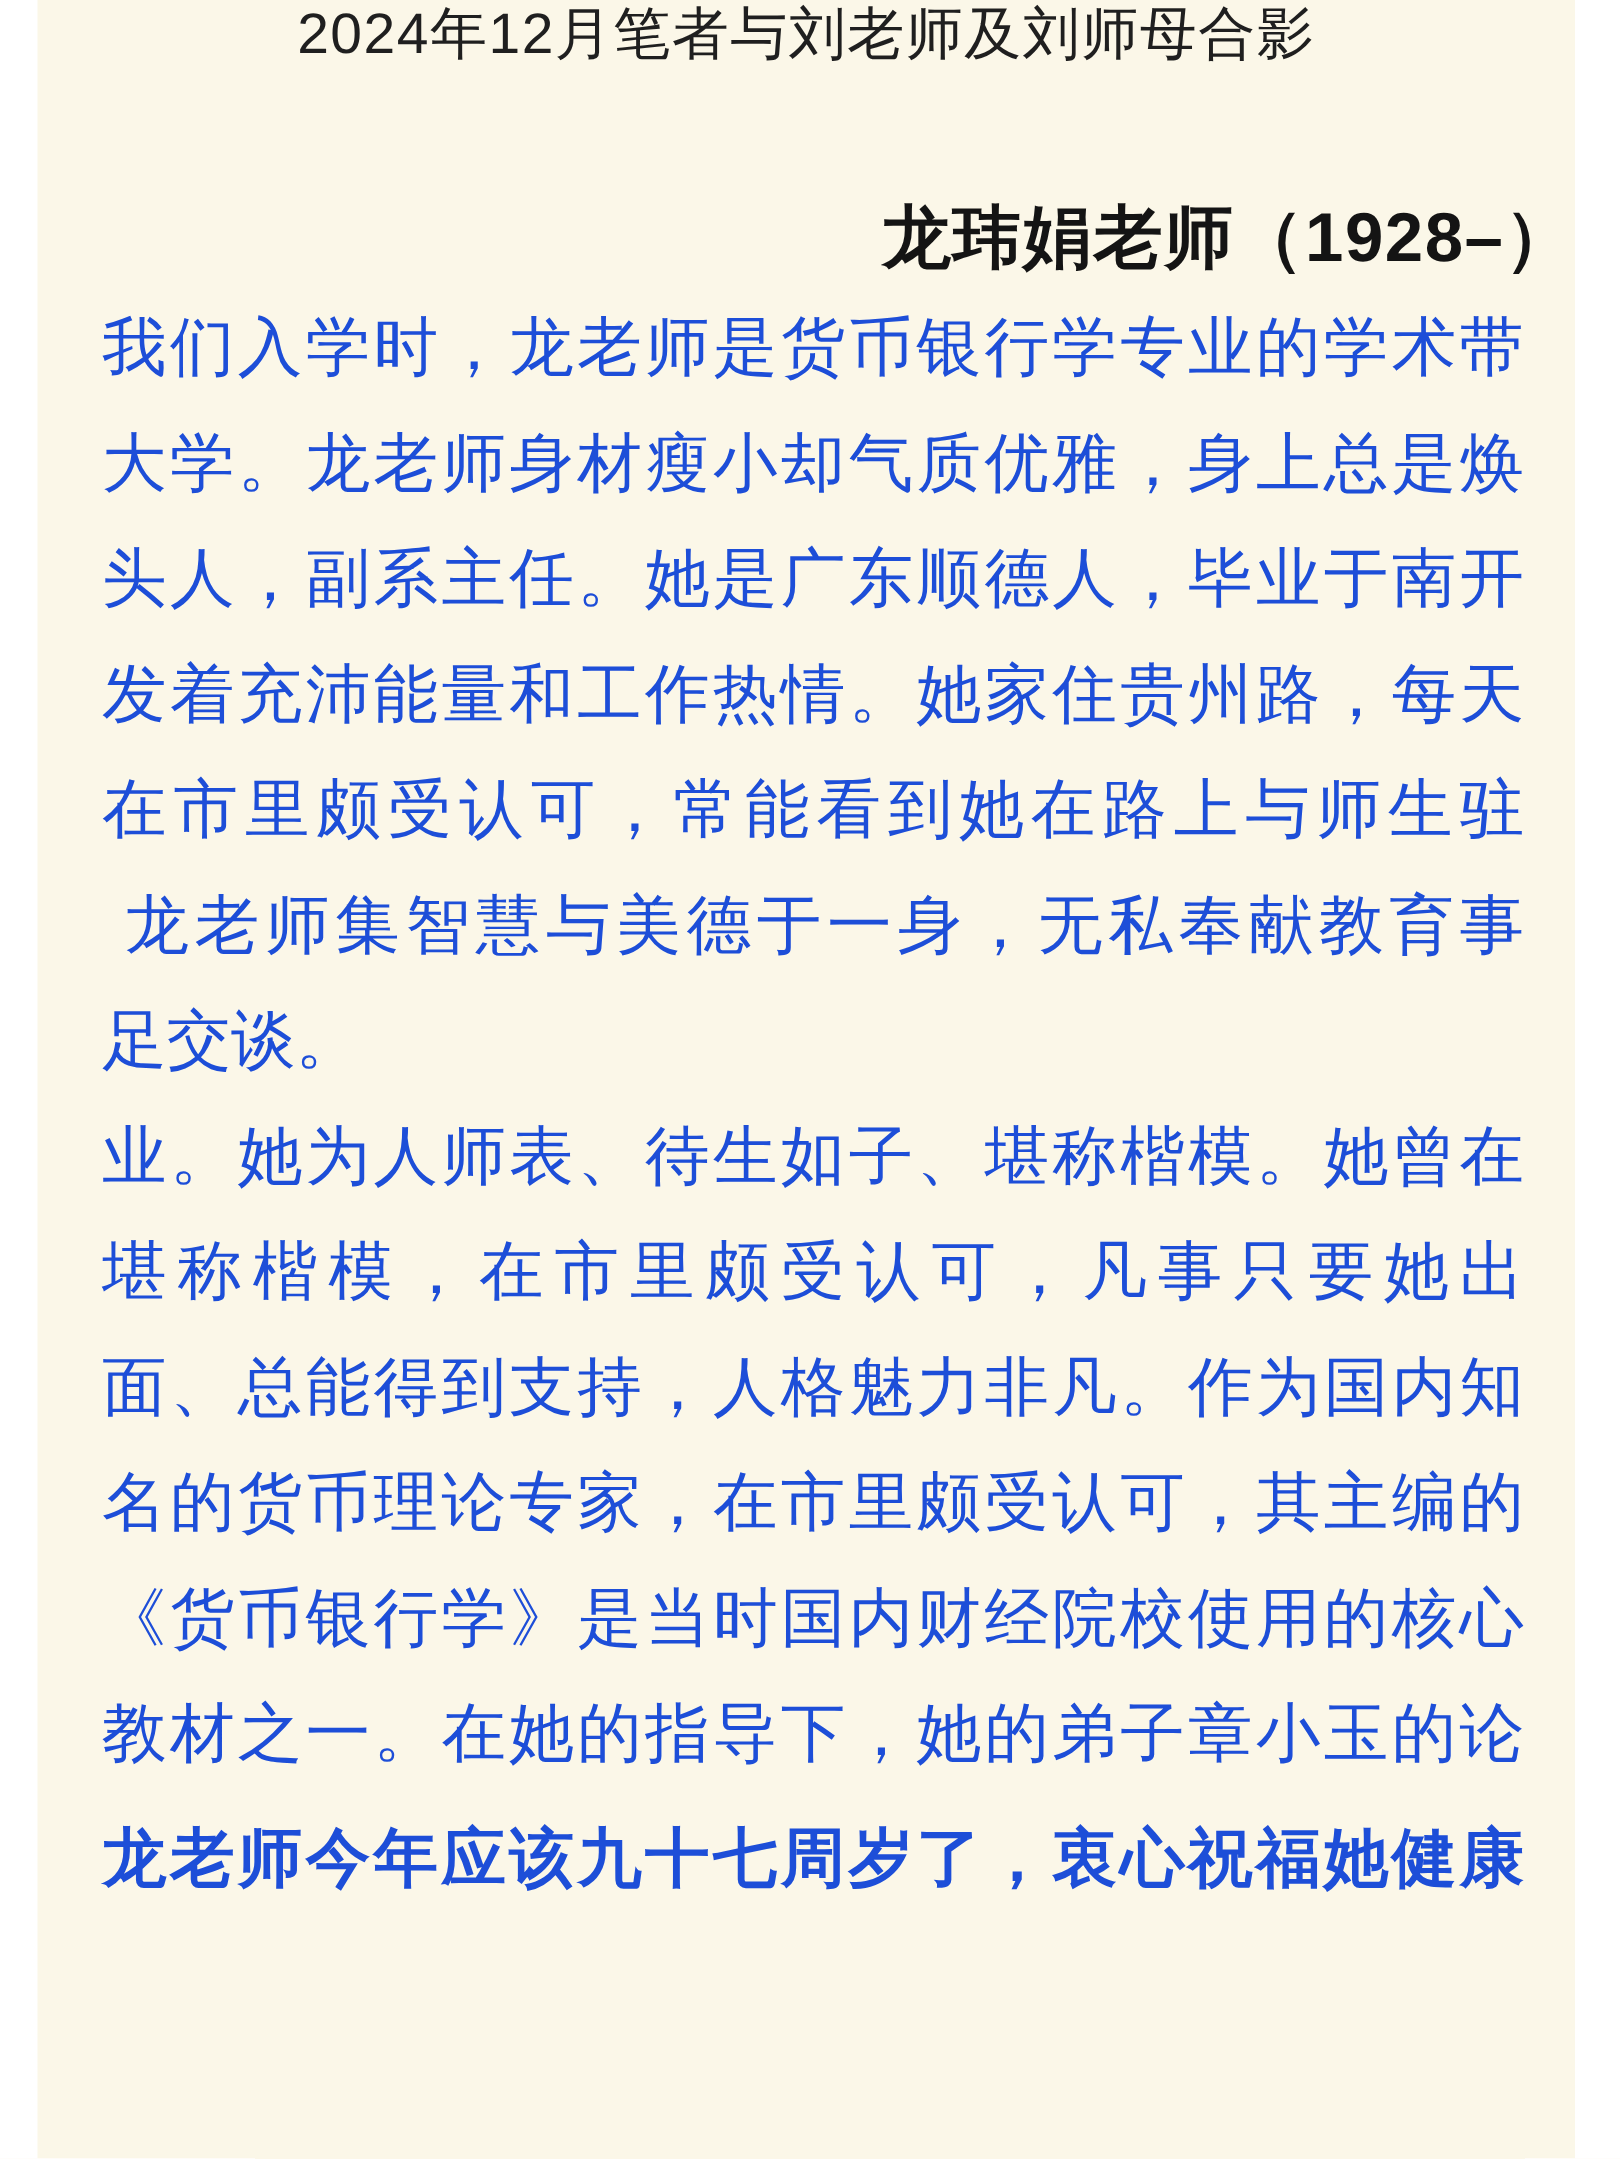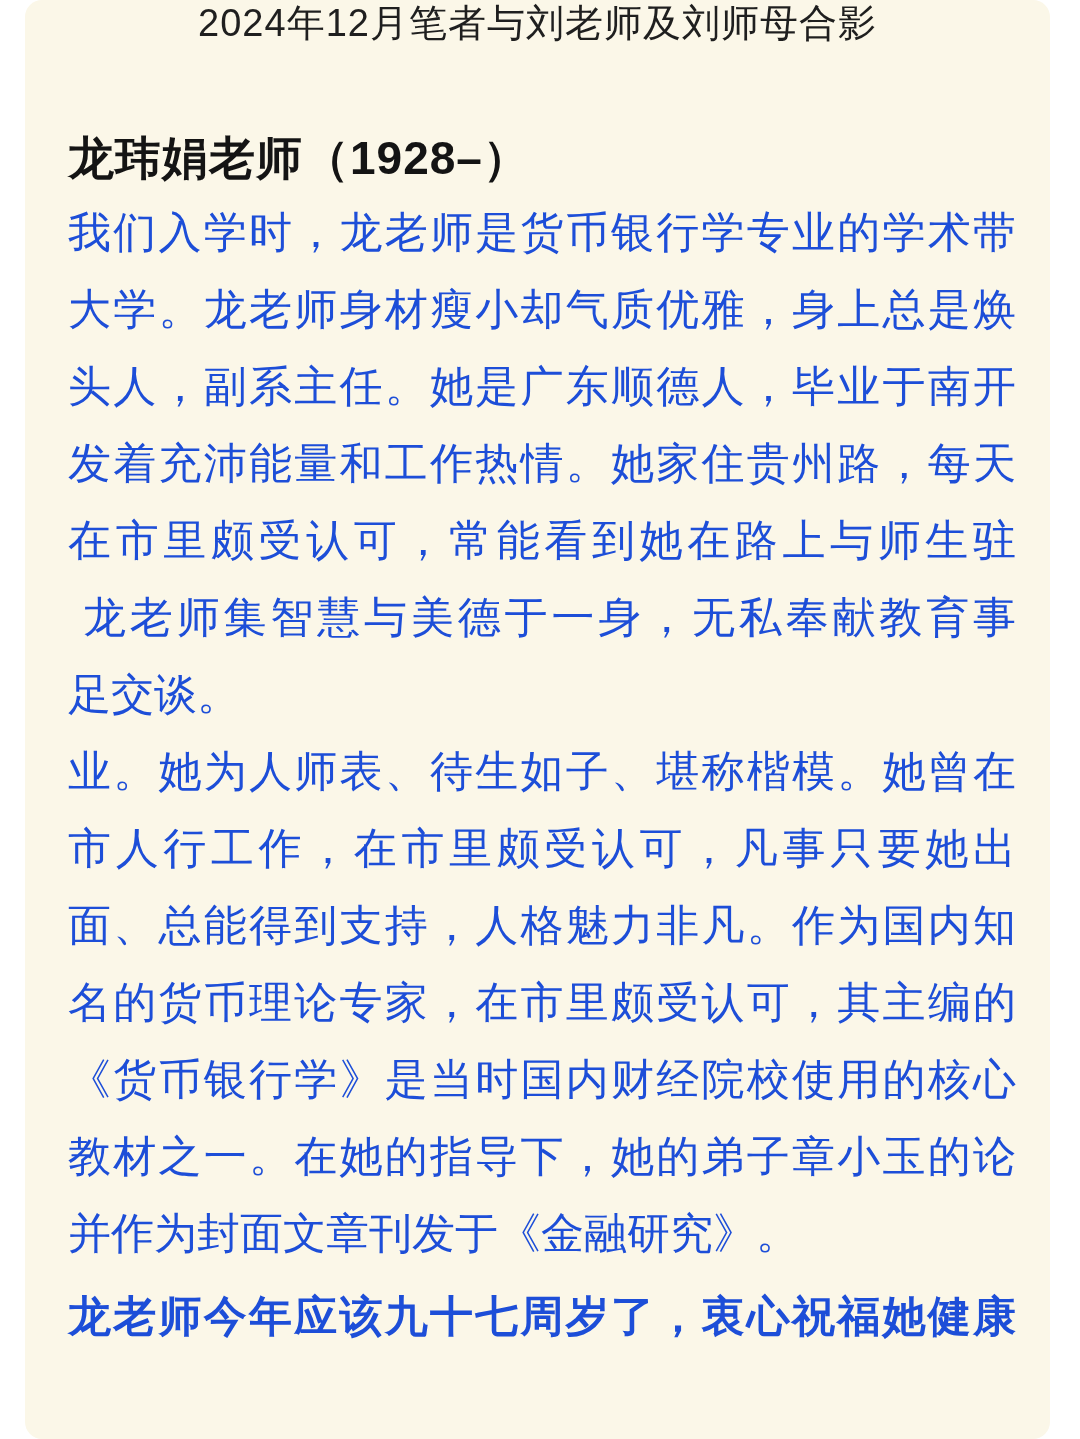--- a/index.html
+++ b/index.html
@@ -15,39 +15,39 @@
     background: #ffffff;
     overflow: hidden;
   }
   .card {
     position: absolute;
     left: 25px;
     top: 0;
     width: 1025px;
     height: 1439px;
     background: #fbf7e8;
-    border-radius: 17px;
   }
   .caption {
     margin: 0;
     padding-top: 0;
     font-size: 38px;
     line-height: 46px;
     text-align: center;
     color: #1f1f1f;
     letter-spacing: 1px;
     white-space: nowrap;
   }
   .heading {
     margin: 84px 0 0 43px;
     font-size: 46px;
     font-weight: bold;
     line-height: 56px;
     color: #141414;
     letter-spacing: 1px;
+    text-align: right;
   }
   .body-text {
     margin-top: 8px;
     padding: 0 34px 0 43px;
     color: #1d4ed8;
   }
   .line {
     font-size: 43px;
     line-height: 77px;
     height: 77px;
@@ -79,23 +79,22 @@
 
     <div class="body-text">
       <div class="line">我们入学时，龙老师是货币银行学专业的学术带</div>
       <div class="line">大学。龙老师身材瘦小却气质优雅，身上总是焕</div>
       <div class="line">头人，副系主任。她是广东顺德人，毕业于南开</div>
       <div class="line">发着充沛能量和工作热情。她家住贵州路，每天</div>
       <div class="line">在市里颇受认可，常能看到她在路上与师生驻</div>
       <div class="line indent">龙老师集智慧与美德于一身，无私奉献教育事</div>
       <div class="line para-end">足交谈。</div>
       <div class="line">业。她为人师表、待生如子、堪称楷模。她曾在</div>
-      <div class="line">市人行工作，在市里颇受认可，凡事只要她出</div>
+      <div class="line">堪称楷模，在市里颇受认可，凡事只要她出</div>
       <div class="line">面、总能得到支持，人格魅力非凡。作为国内知</div>
       <div class="line">名的货币理论专家，在市里颇受认可，其主编的</div>
       <div class="line">《货币银行学》是当时国内财经院校使用的核心</div>
       <div class="line">教材之一。在她的指导下，她的弟子章小玉的论</div>
-      <div class="line para-end">并作为封面文章刊发于《金融研究》。</div>
       <div class="line para-gap">龙老师今年应该九十七周岁了，衷心祝福她健康</div>
     </div>
 
   </div>
 </div>
 
 </body></html>

